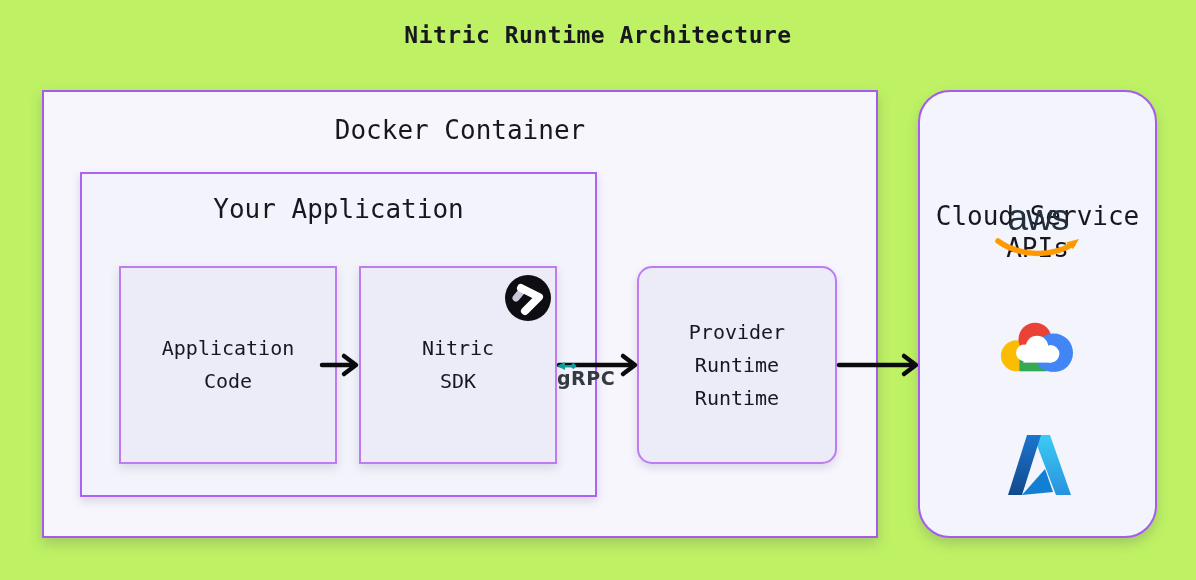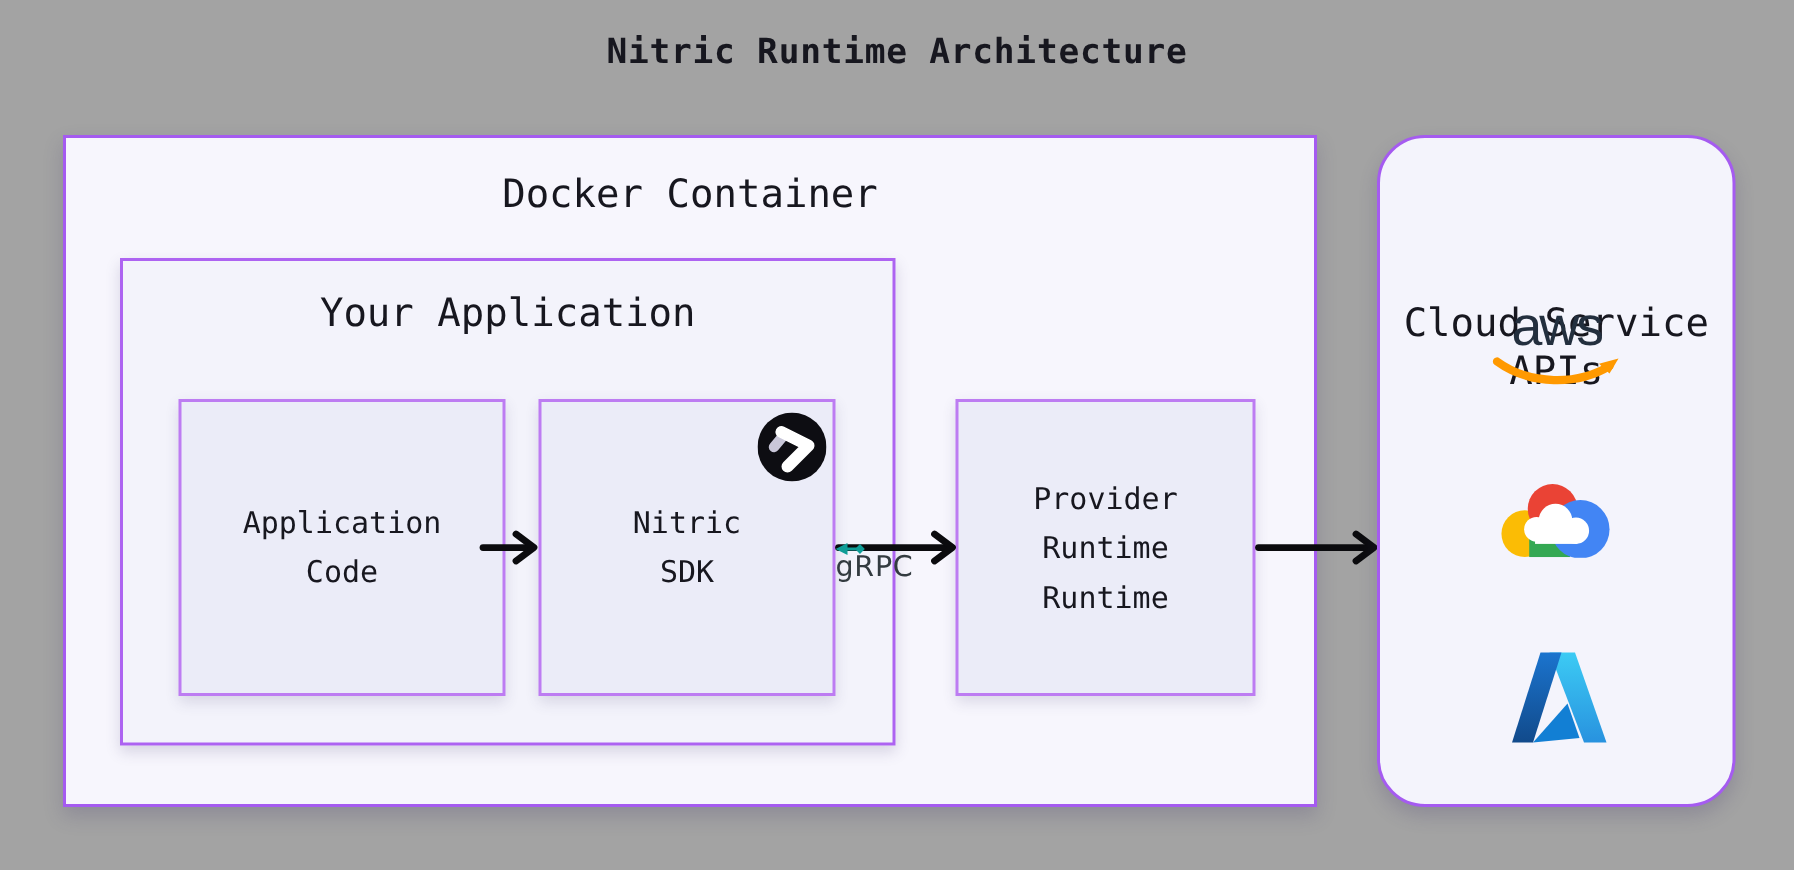--- a/index.html
+++ b/index.html
@@ -1,17 +1,17 @@
 <!DOCTYPE html>
 <html><head>
 <meta charset="utf-8">
 <style>
   html,body{margin:0;padding:0;background:#ffffff;}
   #canvas{
-    position:relative;width:1196px;height:580px;background:#a3a3a3;
+    position:relative;width:1196px;height:580px;background:#bef264;
     font-family:"DejaVu Sans Mono",monospace;color:#17171f;overflow:hidden;
   }
   .abs{position:absolute;}
   #page-title{
     left:0;top:22px;width:1196px;text-align:center;
     font-size:23px;font-weight:600;letter-spacing:.5px;
   }
   .box{position:absolute;border:2px solid #a55bf0;box-sizing:border-box;}
   .box.shadow-lg{box-shadow:0 6px 12px rgba(70,60,110,.22);}
   .box.shadow-sm{box-shadow:0 4px 9px rgba(70,60,110,.18);}
@@ -24,24 +24,24 @@
   }
   .node{
     position:absolute;top:266px;height:198px;background:#ebecf8;
     border:2px solid #bd7cf2;box-sizing:border-box;
     display:flex;flex-direction:column;justify-content:center;align-items:center;
     box-shadow:0 4px 9px rgba(70,60,110,.16);
   }
   .node .line{font-size:20px;font-weight:500;line-height:33px;text-align:center;}
   #node-app-code{left:119px;width:218px;}
   #node-nitric-sdk{left:359px;width:198px;}
-  #node-provider{left:637px;width:200px;}
+  #node-provider{left:637px;width:200px;border-radius:15px;}
   #arrows{left:0;top:0;pointer-events:none;}
   #grpc-label{left:557px;top:367px;font-family:"DejaVu Sans",sans-serif;
-    font-size:19px;font-weight:400;letter-spacing:.5px;color:#333b40;}
+    font-size:19px;font-weight:700;letter-spacing:.5px;color:#333b40;}
   #grpc-mark{left:556px;top:361px;}
   #nitric-logo{left:505px;top:275px;width:46px;height:46px;}
   #cloud-label{top:108px;}
   #aws-logo{left:959px;top:200px;width:157px;text-align:center;}
   #aws-word{font-family:"Liberation Sans","DejaVu Sans",sans-serif;
     font-weight:normal;font-size:37px;line-height:36px;letter-spacing:-2px;
     color:#232f3e;}
   #aws-swoosh{margin-top:1px;}
   #gcp-logo{left:1000px;top:319px;}
   #azure-logo{left:1007px;top:434px;}

